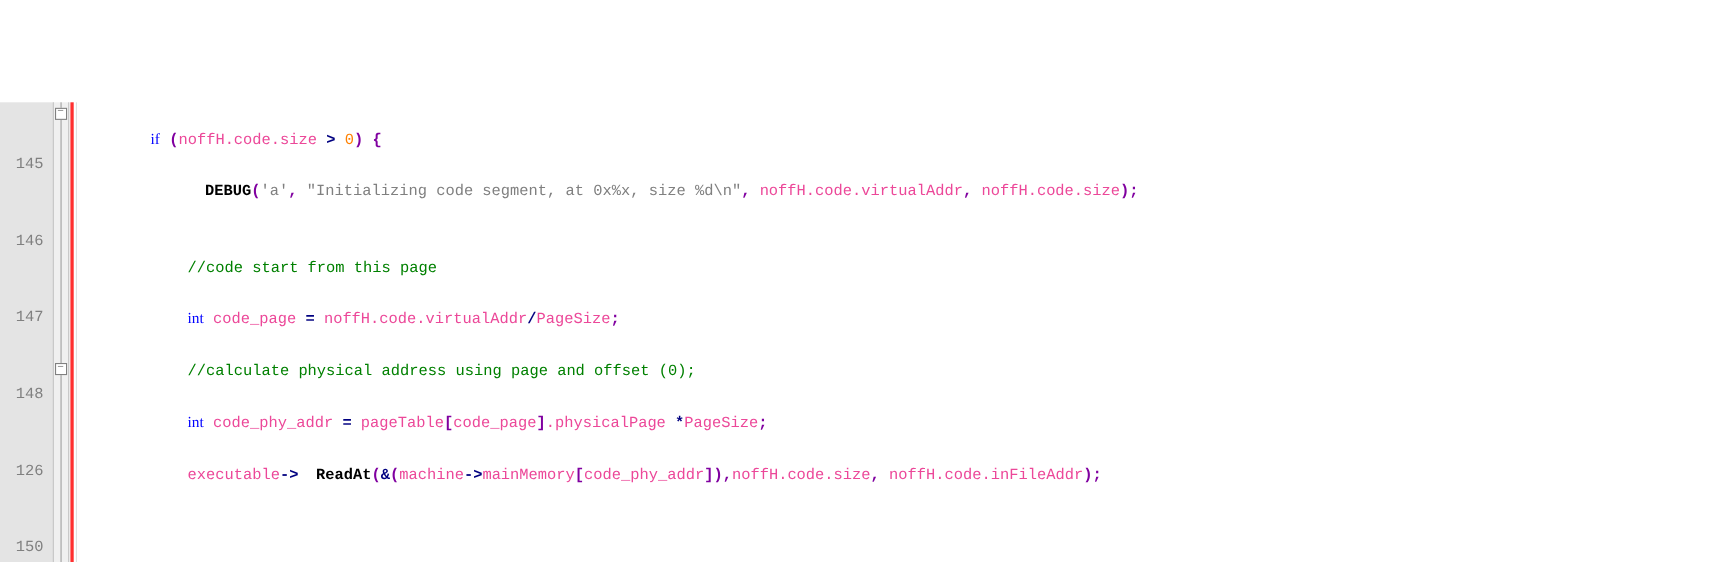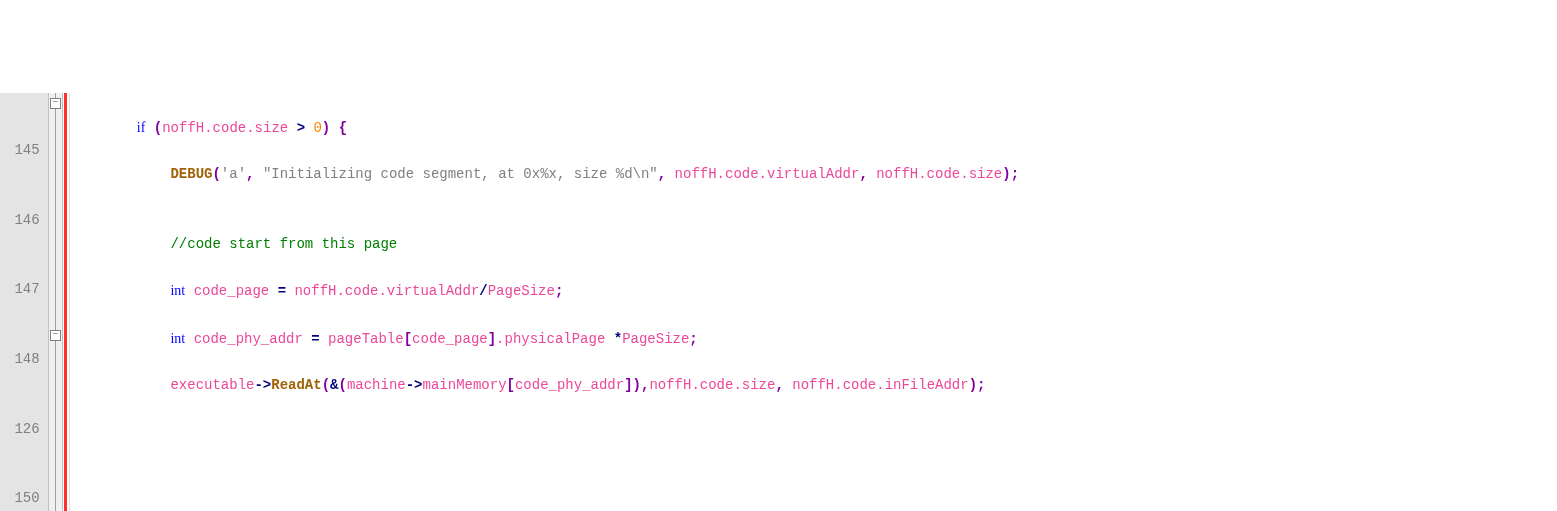--- a/index.html
+++ b/index.html
@@ -60,21 +60,21 @@
       background: #ff3030;
     }
     .code {
       padding-left: 0;
     }
     .code .line { display: block; }
     .kw { color: #0000ff; font-family: Liberation Serif, serif; }
     .num { color: #ff8000; }
     .str { color: #808080; }
     .com { color: #008000; }
-    .fn { color: #a16207; font-weight: bold; }
+    .fn { color: #000000; font-weight: bold; margin-left: 16px; }
     .op { color: #000080; font-weight: bold; }
     .punct { color: #8000a0; font-weight: bold; }
     .id { color: #ec4899; }
   </style>
 </head>
 <body>
 
 
 
 <div class="editor">
@@ -112,20 +112,21 @@
   <div class="marker-col">
     <div class="marker-bar" style="top:0;height:511px;"></div>
   </div>
 
   <div class="code">
 <span class="line"><span>        </span><span class="kw">if</span> <span class="punct">(</span><span class="id">noffH.code.size </span><span class="op">&gt;</span><span> </span><span class="num">0</span><span class="punct">)</span><span> </span><span class="punct">{</span></span>
 <span class="line"><span>            </span><span class="fn">DEBUG</span><span class="punct">(</span><span class="str">'a'</span><span class="punct">,</span><span> </span><span class="str">"Initializing code segment, at 0x%x, size %d\n"</span><span class="punct">,</span><span class="id"> noffH.code.virtualAddr</span><span class="punct">,</span><span class="id"> noffH.code.size</span><span class="punct">)</span><span class="punct">;</span></span>
 <span class="line"><span></span></span>
 <span class="line"><span>            </span><span class="com">//code start from this page</span></span>
 <span class="line"><span>            </span><span class="kw">int</span><span> </span><span class="id">code_page </span><span class="op">=</span><span class="id"> noffH.code.virtualAddr</span><span class="op">/</span><span class="id">PageSize</span><span class="punct">;</span></span>
+<span class="line"><span>            </span><span class="com">//calculate physical address using page and offset (0);</span></span>
 <span class="line"><span>            </span><span class="kw">int</span><span> </span><span class="id">code_phy_addr </span><span class="op">=</span><span class="id"> pageTable</span><span class="punct">[</span><span class="id">code_page</span><span class="punct">]</span><span class="id">.physicalPage </span><span class="op">*</span><span class="id">PageSize</span><span class="punct">;</span></span>
 <span class="line"><span>            </span><span class="id">executable</span><span class="op">-&gt;</span><span class="fn">ReadAt</span><span class="punct">(</span><span class="op">&amp;</span><span class="punct">(</span><span class="id">machine</span><span class="op">-&gt;</span><span class="id">mainMemory</span><span class="punct">[</span><span class="id">code_phy_addr</span><span class="punct">]</span><span class="punct">)</span><span class="punct">,</span><span class="id">noffH.code.size</span><span class="punct">,</span><span class="id"> noffH.code.inFileAddr</span><span class="punct">)</span><span class="punct">;</span></span>
 <span class="line"></span>
 
 
 
 
 
 
 

